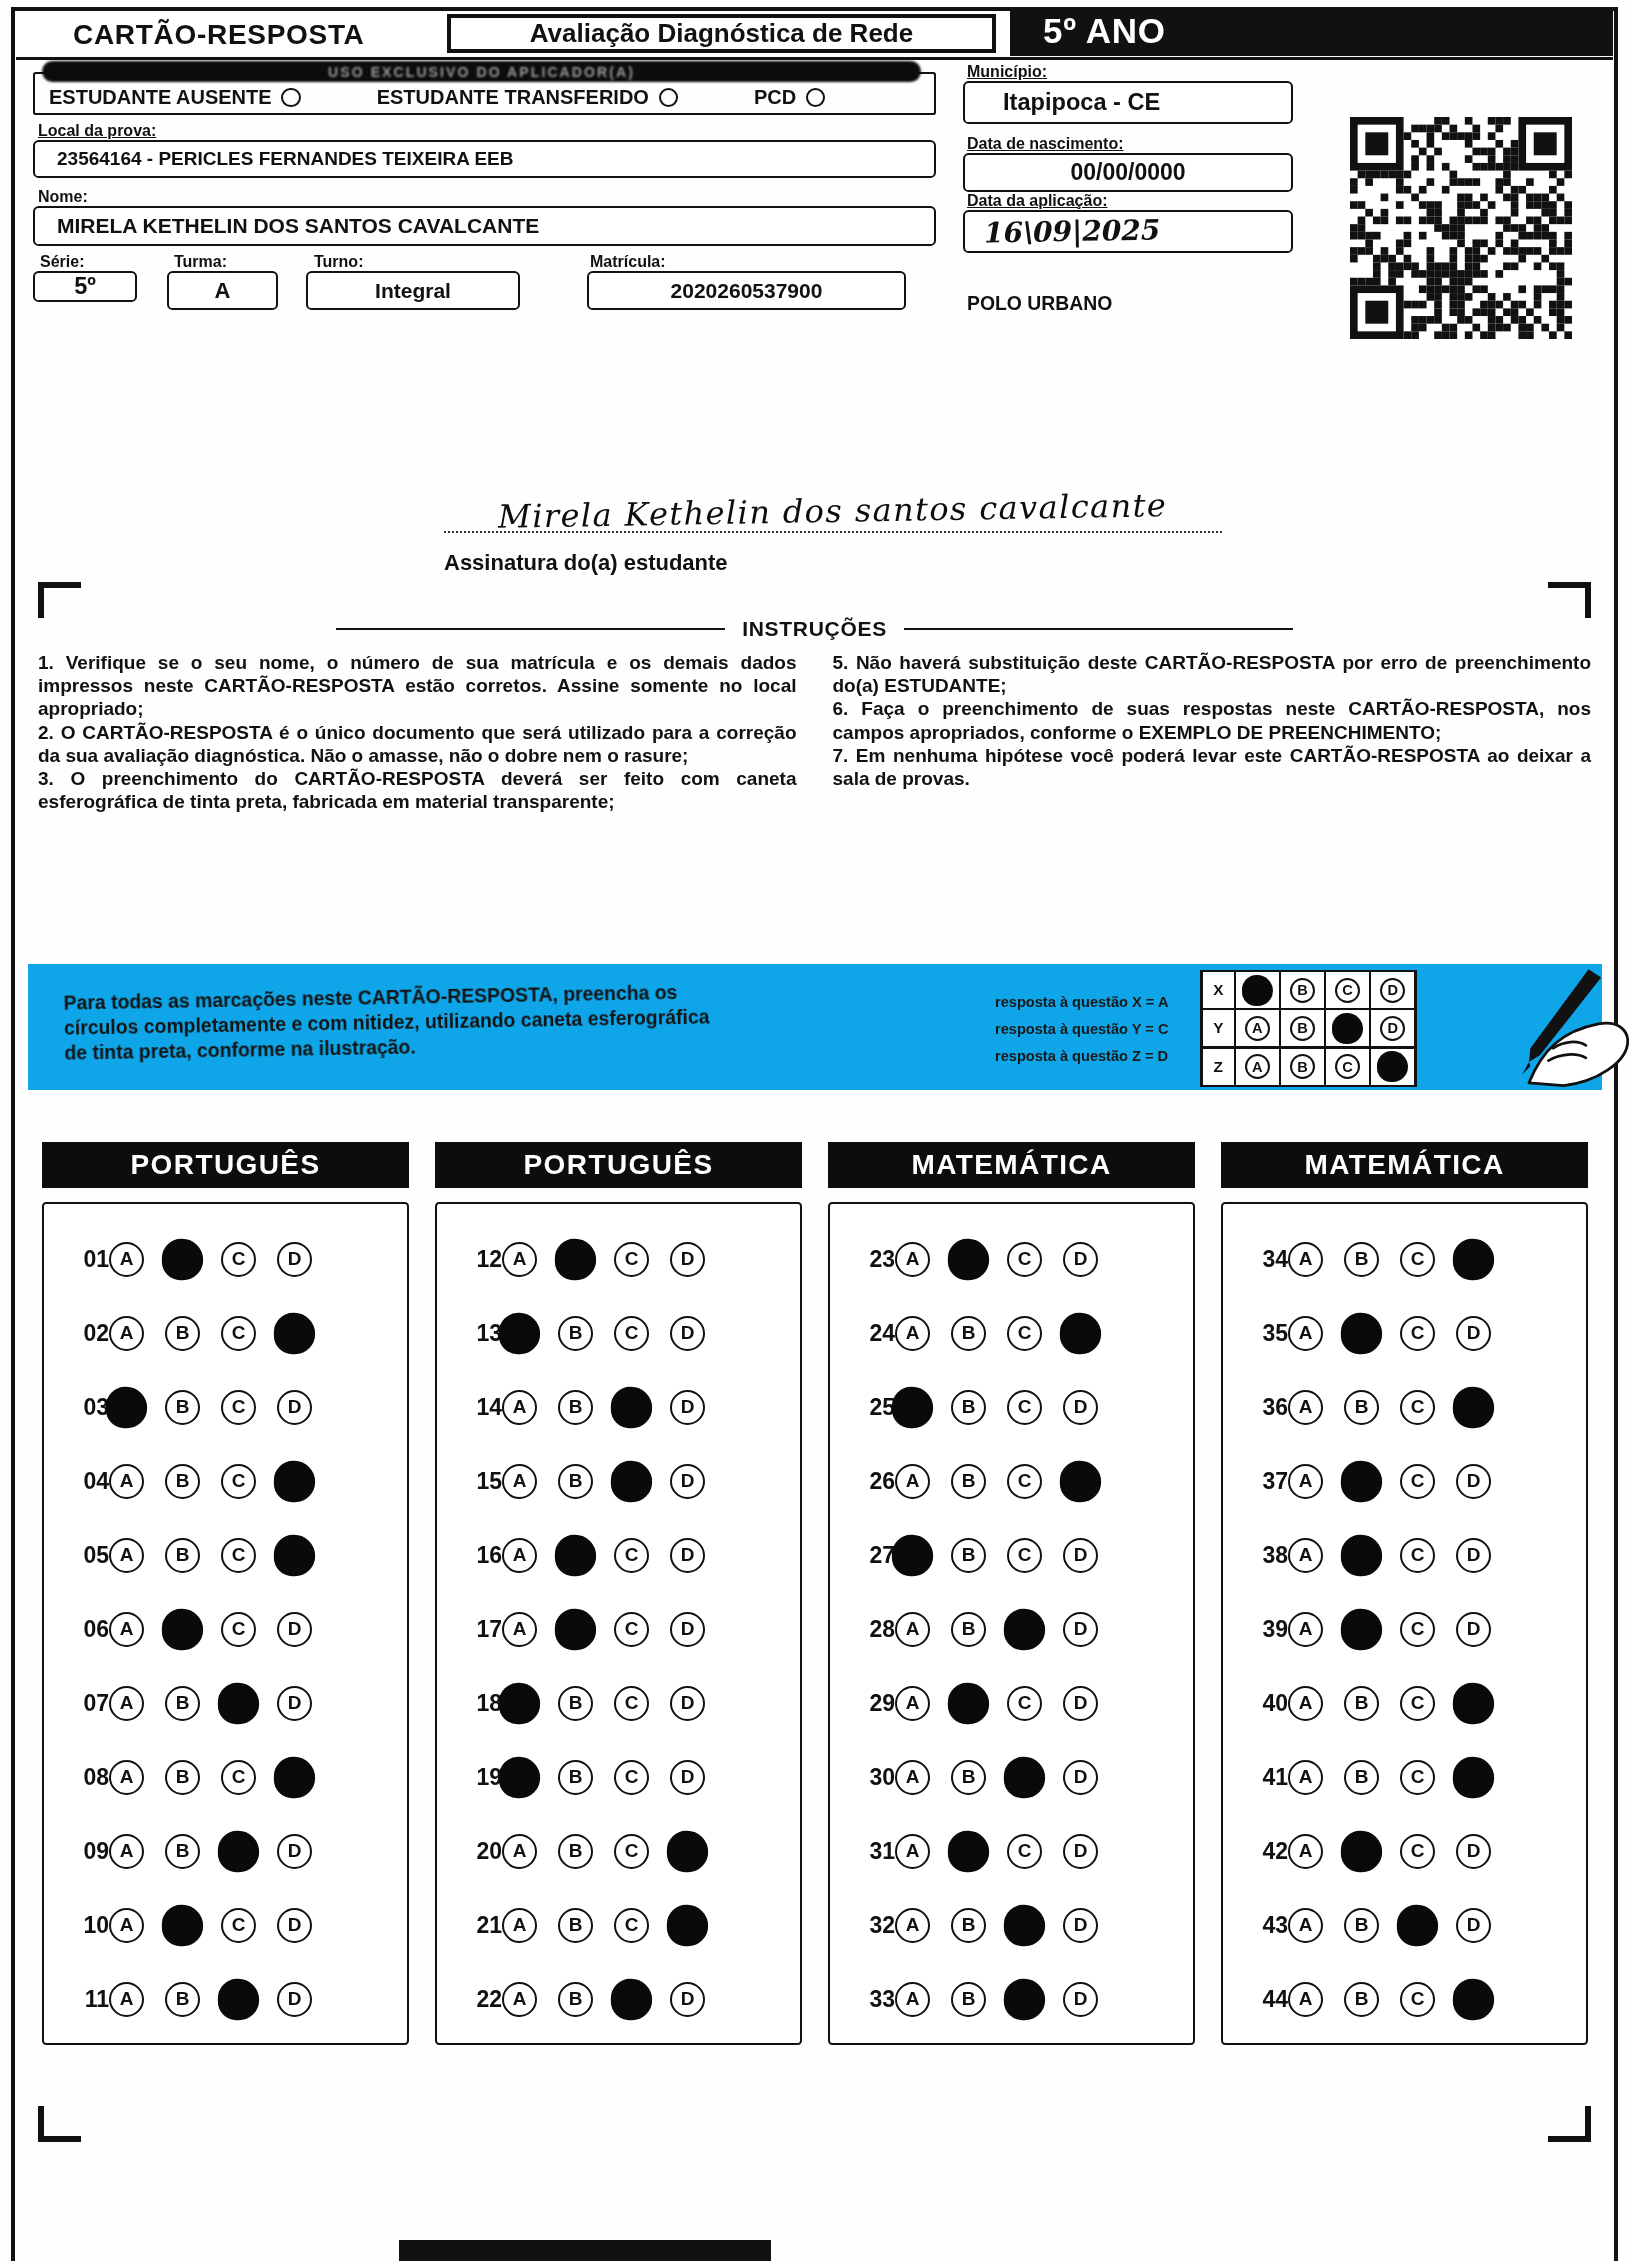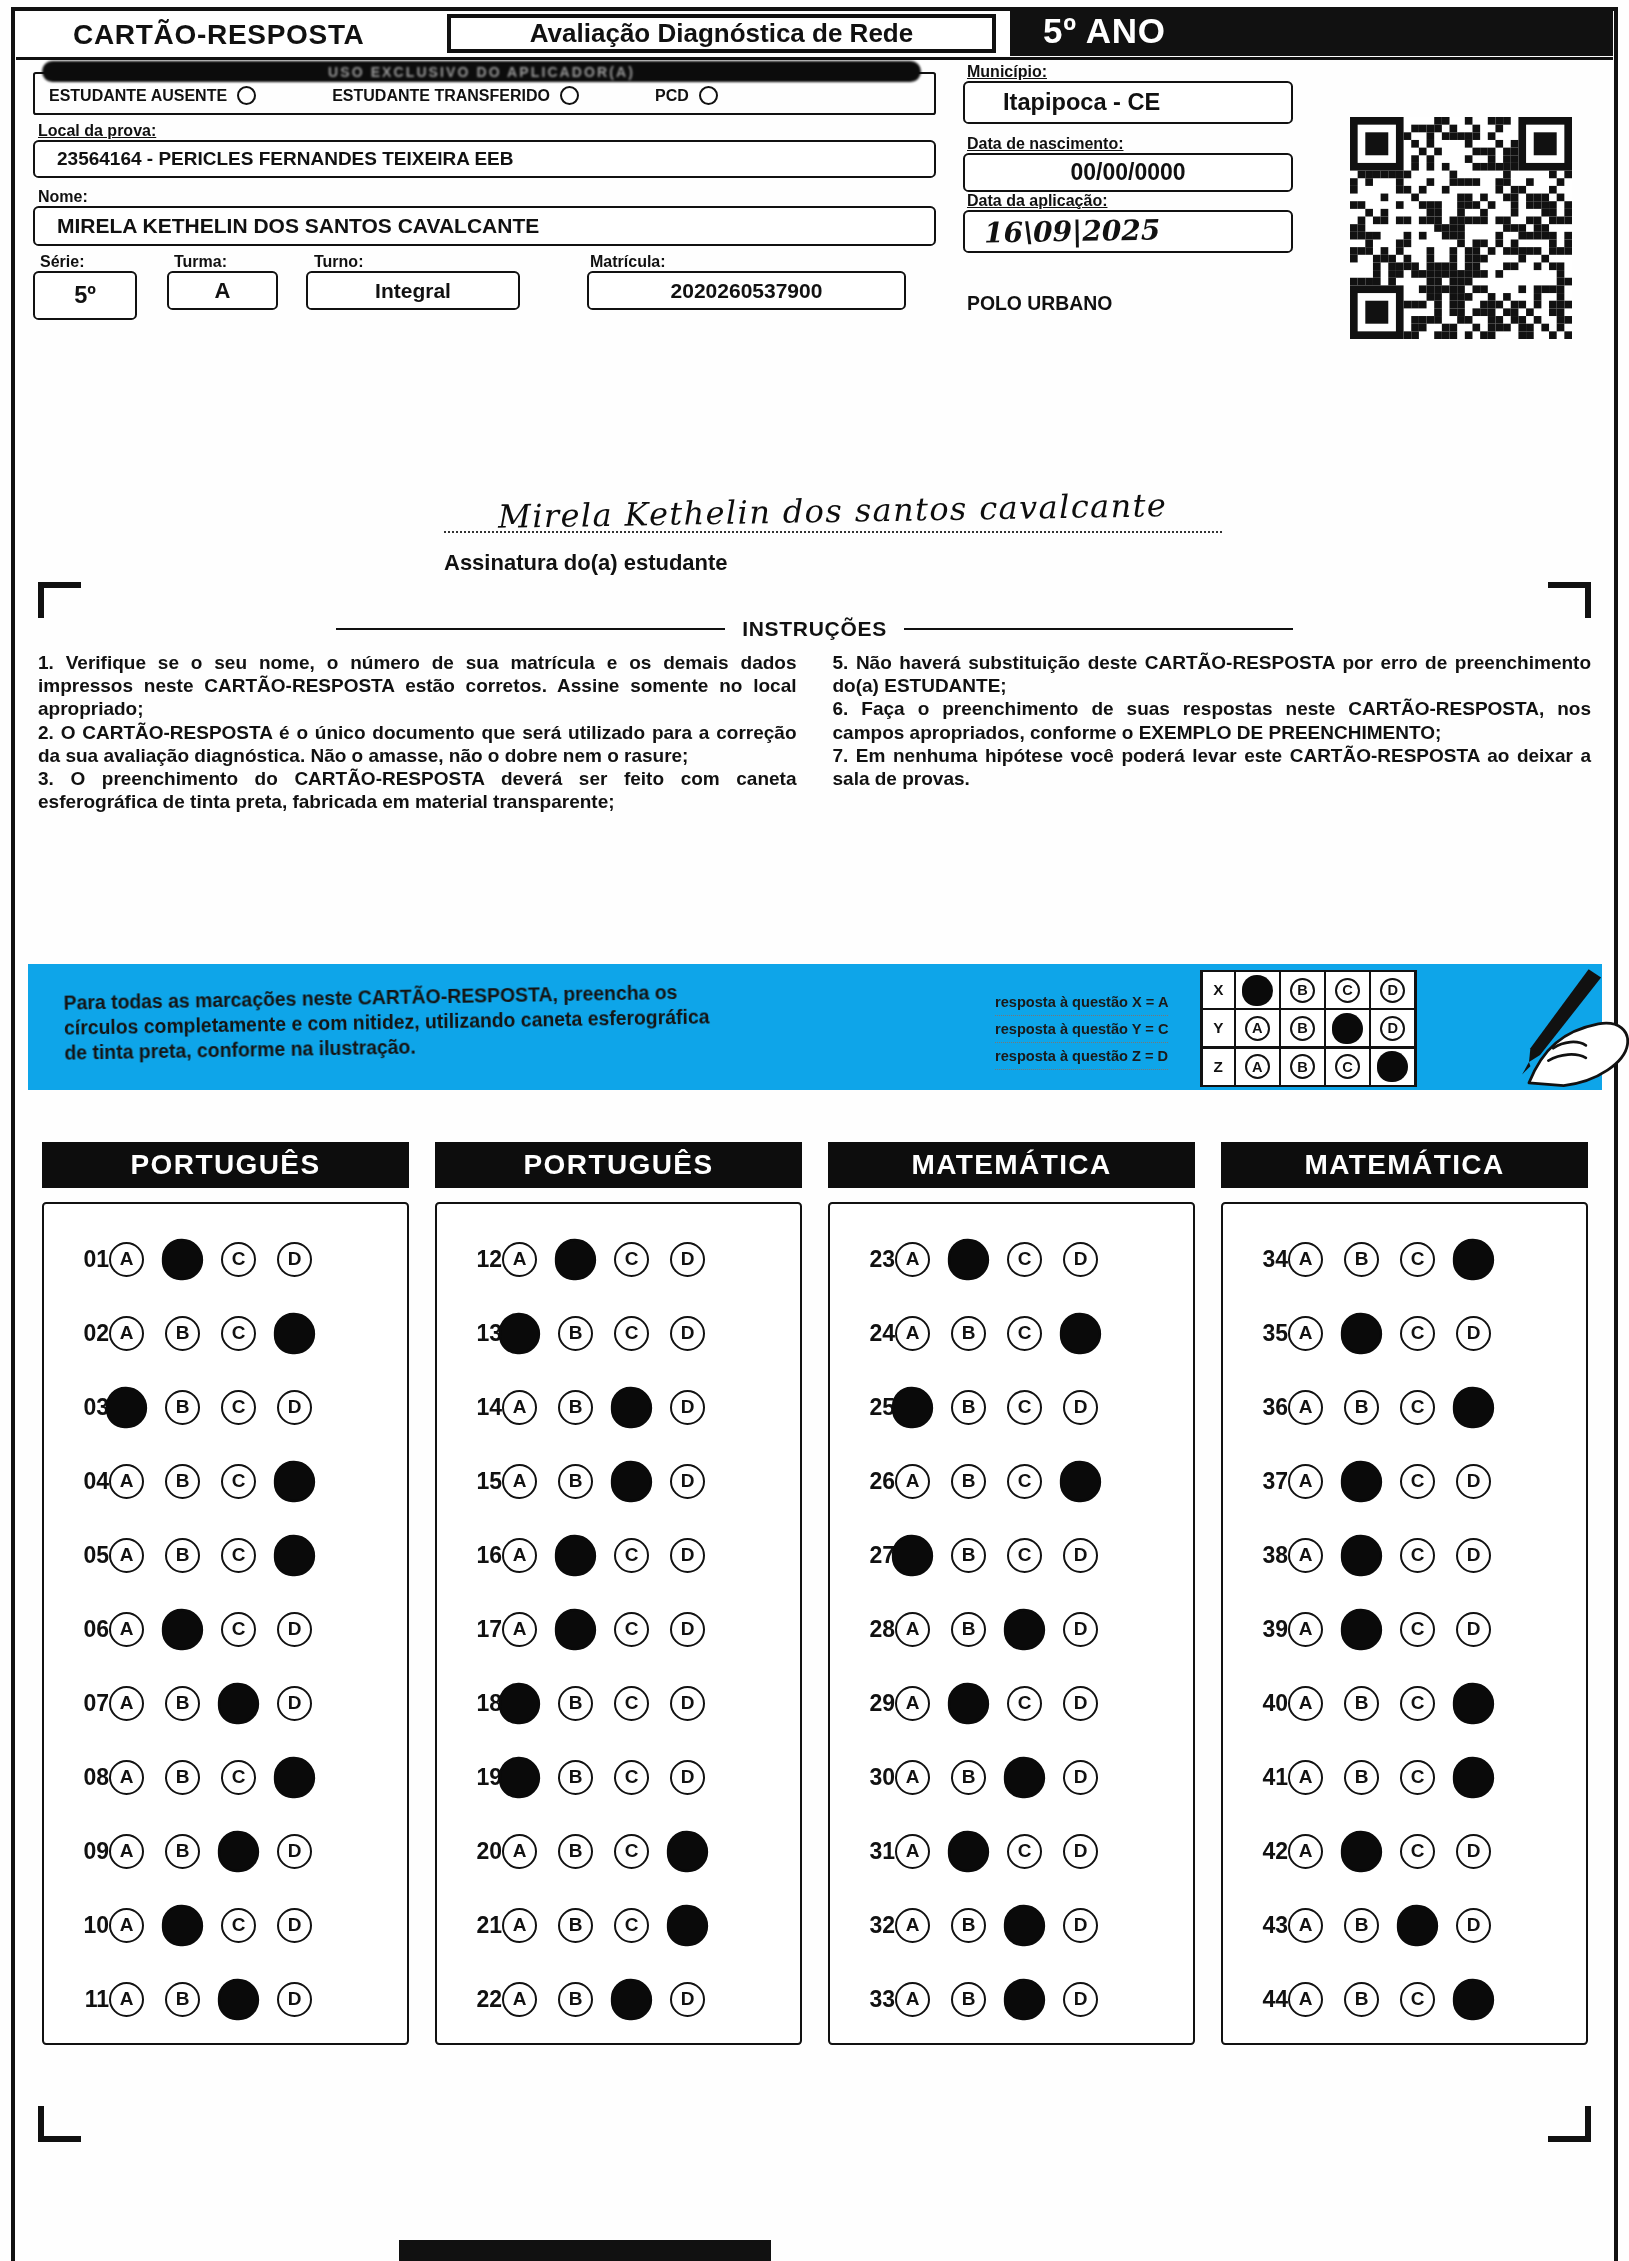--- a/index.html
+++ b/index.html
@@ -24,21 +24,21 @@
   .label { position:absolute; font-size:16px; font-weight:bold; }
   .label.u { text-decoration:underline; }
   .fbox { position:absolute; border:2.8px solid #111; border-radius:5.6px; background:#fff;
           display:flex; align-items:center; font-weight:bold; }
 
   .uso-bar { position:absolute; left:42px; top:61px; width:879px; height:21px; background:#0c0c0c; border-radius:10.4px;
              display:flex; align-items:center; justify-content:center; color:#9a9a9a; font-size:14px; font-weight:bold;
              letter-spacing:2.1px; filter:blur(0.8px); }
   .status-box { position:absolute; left:33px; top:72px; width:903px; height:43px; border:2.1px solid #111; border-radius:2.8px; }
   .status-row { position:absolute; left:49px; top:86px; width:861px; display:flex; gap:0; }
-  .status-item { display:flex; align-items:center; gap:9.7px; font-size:16px; font-weight:bold; }
+  .status-item { display:flex; align-items:center; gap:9.7px; font-size:20px; font-weight:bold; }
   .status-item + .status-item { margin-left:76px; }
   .status-circle { width:19.4px; height:19.4px; border:2.1px solid #111; border-radius:50%; background:#fff; display:inline-block; }
 
   .handwritten { font-family:"DejaVu Serif", serif; font-style:italic; }
 
   .qr { position:absolute; left:1350px; top:117px; width:222px; height:222px; }
 
   
   .signature-wrap { position:absolute; left:444px; top:492px; width:778px; text-align:center;
                     border-bottom:2.8px dotted #333; padding-bottom:1.4px; }
@@ -132,21 +132,21 @@
   <div class="label" style="left:38px; top:188px;">Nome:</div>
   <div class="fbox" style="left:33px; top:206px; width:903px; height:40px; font-size:21px; padding-left:22px;">
     <span>MIRELA KETHELIN DOS SANTOS CAVALCANTE</span>
   </div>
 
   <div class="label" style="left:40px; top:253px;">Série:</div>
   <div class="label" style="left:174px; top:253px;">Turma:</div>
   <div class="label" style="left:314px; top:253px;">Turno:</div>
   <div class="label" style="left:590px; top:253px;">Matrícula:</div>
 
-  <div class="fbox" style="left:33px; top:271px; width:104px; height:49px; font-size:23.6px; justify-content:center;">
+  <div class="fbox" style="left:33px; top:271px; width:104px; height:31px; font-size:23.6px; justify-content:center;">
       <span>5º</span>
     </div>
   <div class="fbox" style="left:167px; top:271px; width:111px; height:39px; font-size:22px; justify-content:center;">
       <span>A</span>
     </div>
   <div class="fbox" style="left:306px; top:271px; width:214px; height:39px; font-size:21px; justify-content:center;">
       <span>Integral</span>
     </div>
   <div class="fbox" style="left:587px; top:271px; width:319px; height:39px; font-size:21px; justify-content:center;">
       <span>2020260537900</span>

